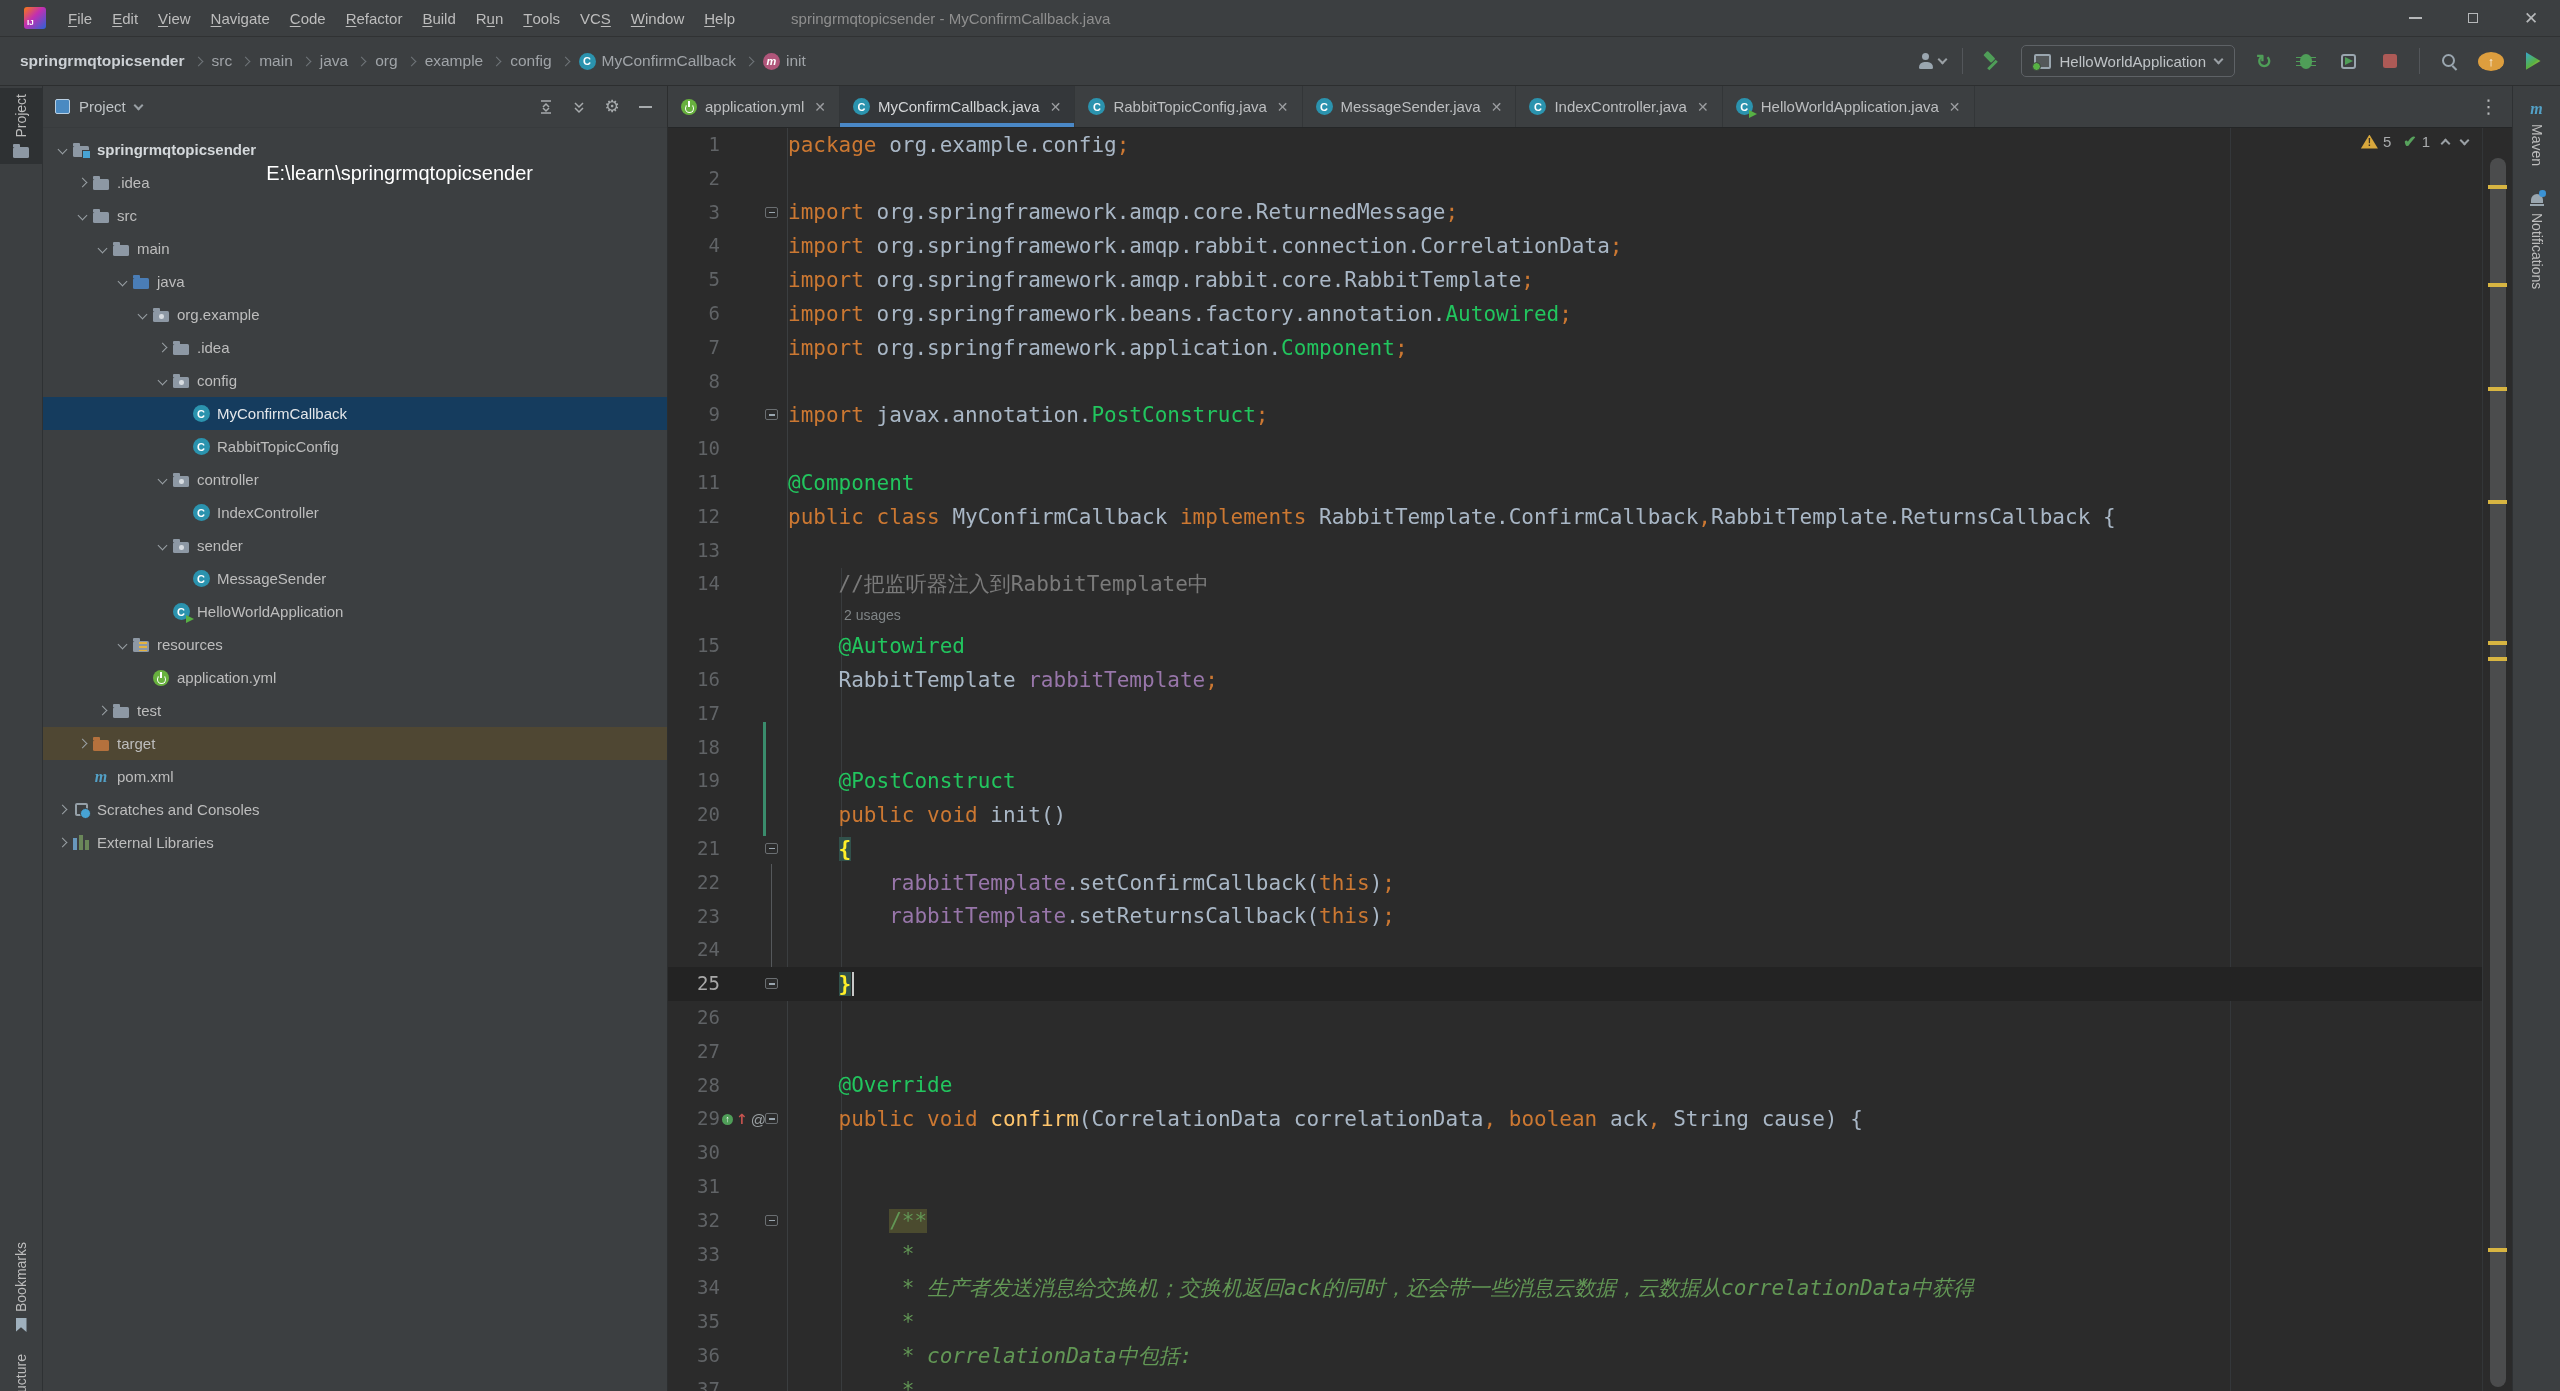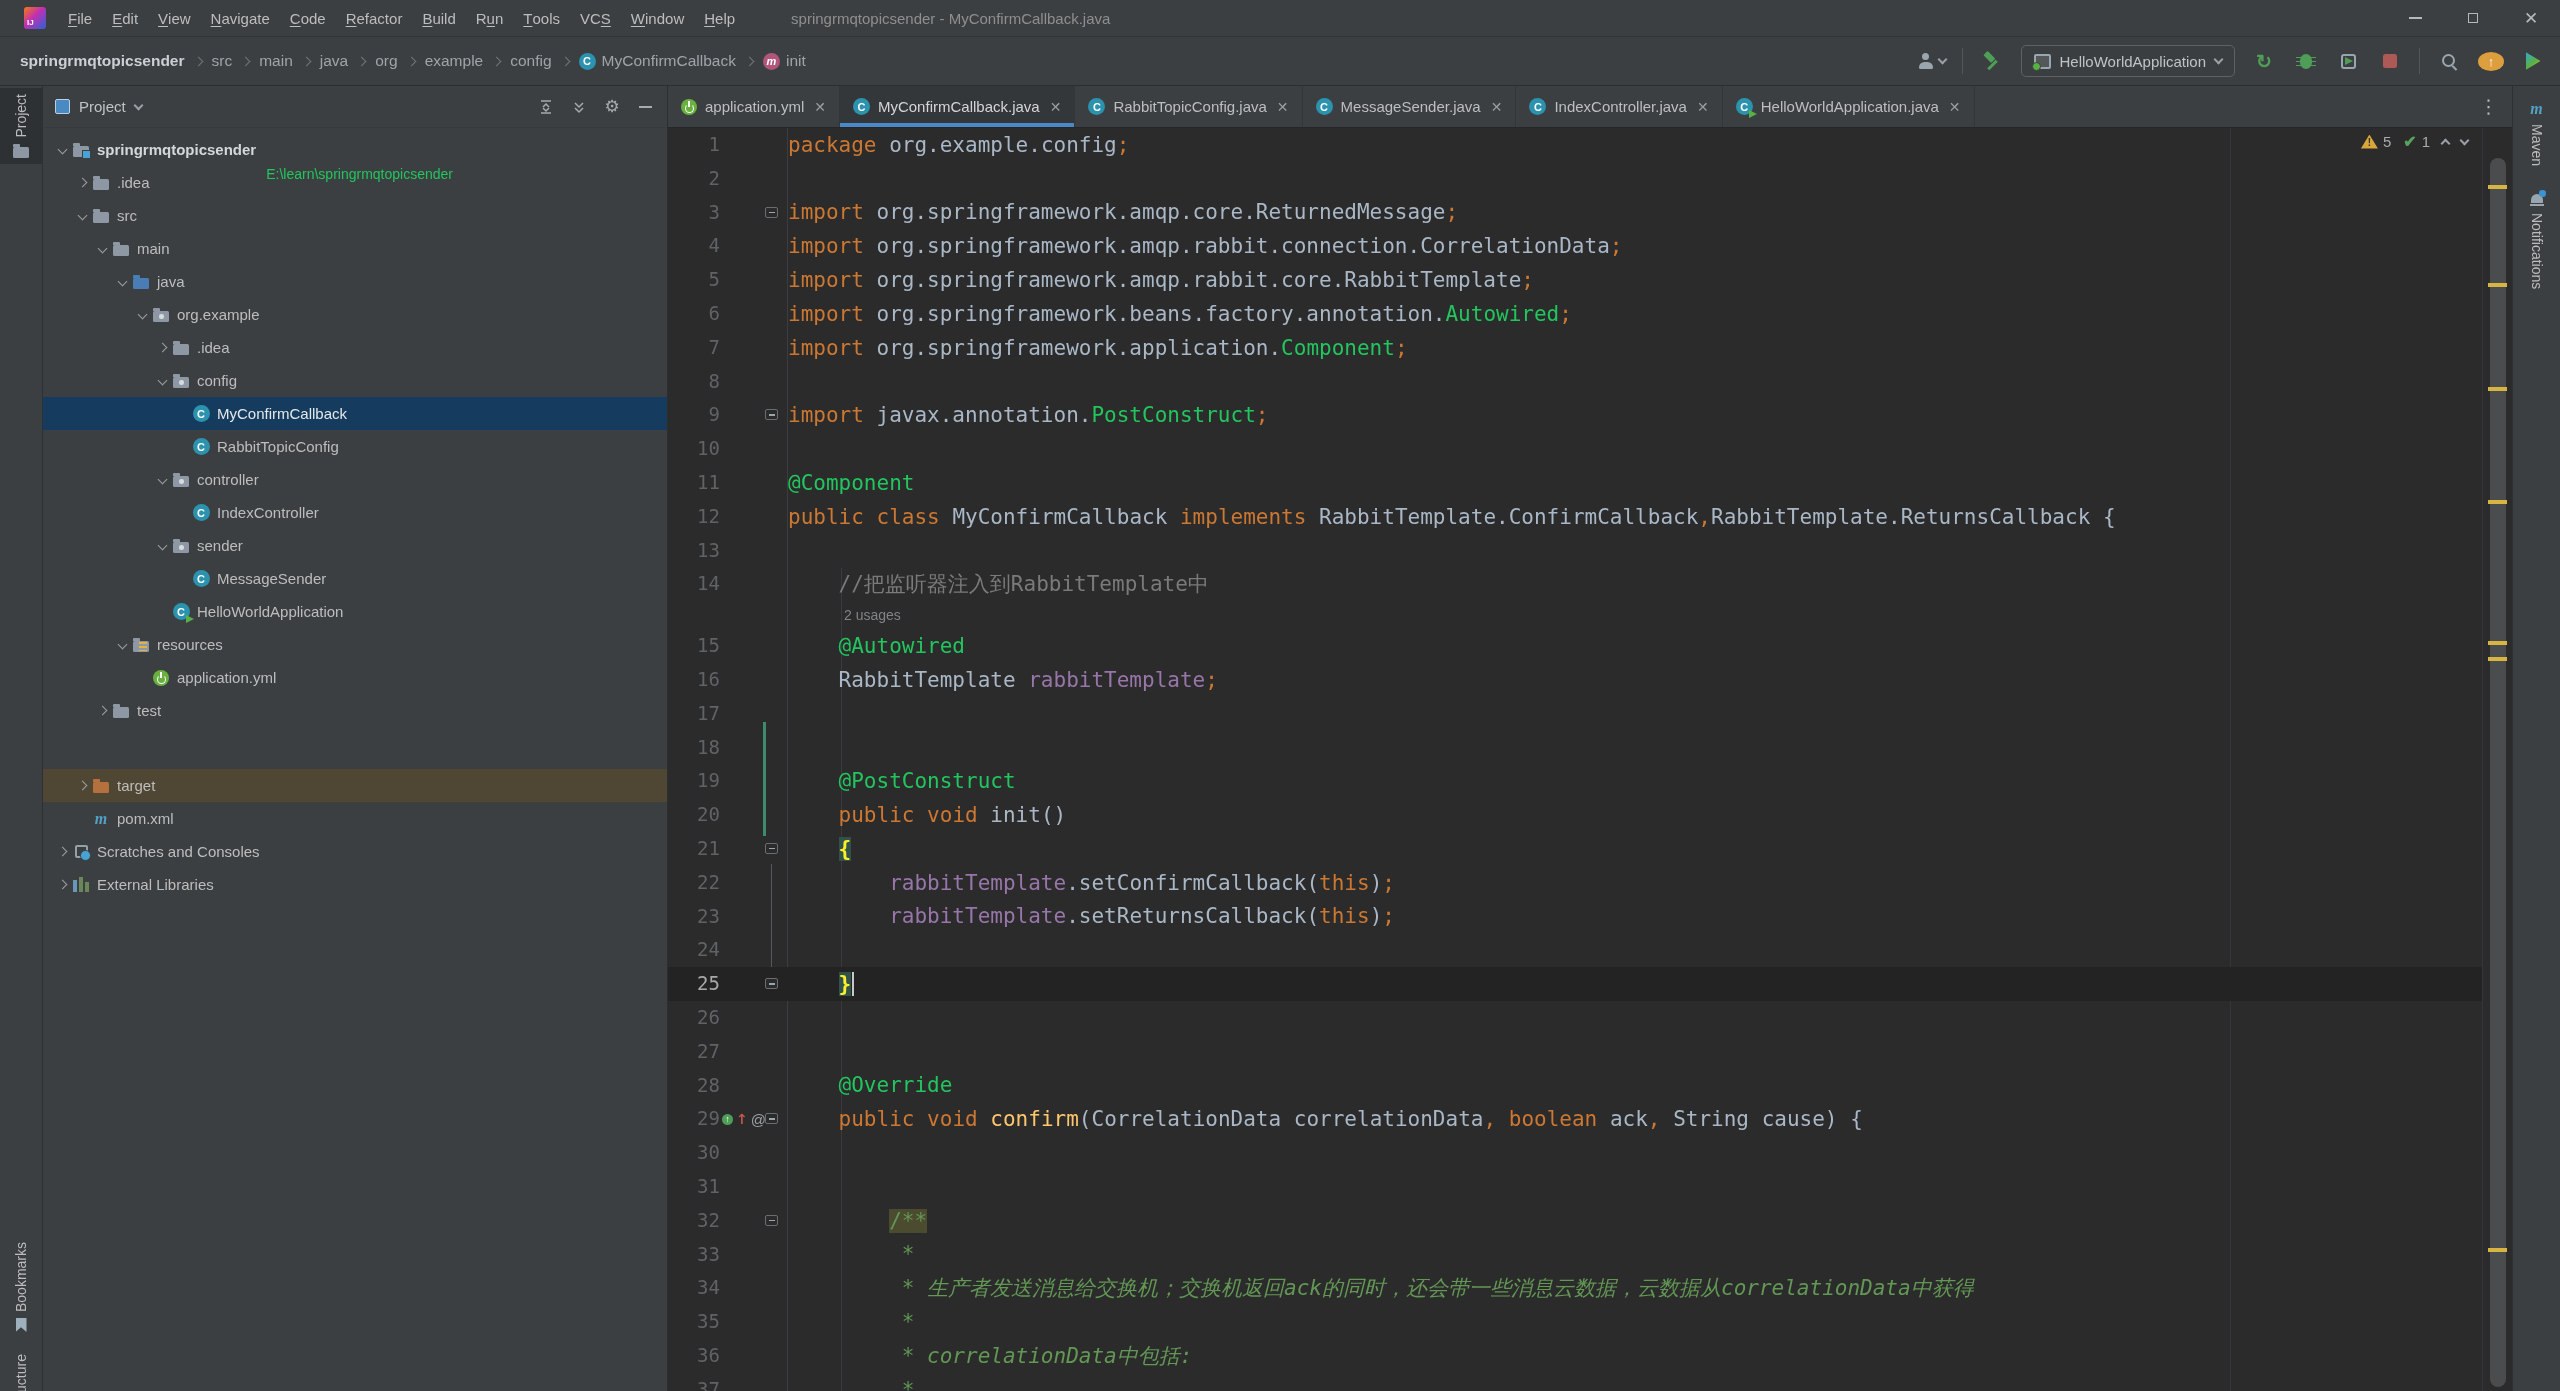--- a/index.html
+++ b/index.html
@@ -58,21 +58,21 @@
   .pbox{width:15px;height:15px;background:#4a8ac2;border:1.5px solid #b9cfe2;border-radius:2px;}
   .panel-header .spacer{flex:1;}
   .hicon{display:flex;align-items:center;justify-content:center;width:24px;height:24px;color:#a7abad;font-size:17px;}
   .tree{position:relative;padding-top:5px;font-size:15px;color:#bdbdbd;flex:1;}
   .trow{height:33px;display:flex;align-items:center;white-space:nowrap;}
   .trow .tchev-box{width:18px;display:flex;justify-content:center;flex:none;}
   .tchev{width:7px;height:7px;border-right:1.6px solid #9aa0a5;border-bottom:1.6px solid #9aa0a5;}
   .trow .ticon{width:20px;display:flex;justify-content:center;align-items:center;margin-right:6px;flex:none;}
   .trow.selected{background:#153c5e;color:#e4e7ea;}
   .trow.band-olive{background:#4f4733;}
-  .trow .tpath{color:#22c55e;font-size:14px;margin-left:10px;margin-top:48px;}
+  .trow .tpath{color:#ffffff;font-size:20px;margin-left:10px;margin-top:48px;}
   .trow.bold .tlabel{font-weight:bold;color:#d4d8db;}
 
   
   .folder{position:relative;width:16px;height:11px;border-radius:1.5px;margin-top:3px;background:#8d98a4;}
   .folder::before{content:"";position:absolute;top:-3px;left:0;width:7px;height:3px;border-radius:1px 1px 0 0;background:inherit;}
   .folder.java{background:#4a7db6;}
   .folder.target{background:#b4713d;}
   .folder.pkg::after{content:"";position:absolute;left:6px;top:3.5px;width:4.5px;height:4.5px;border-radius:50%;background:#d6dbe0;}
   .folder.res::after{content:"";position:absolute;right:2px;top:1.5px;width:8px;height:9px;
     background:repeating-linear-gradient(#e3b341 0 2px,transparent 2px 4px);}
@@ -465,21 +465,21 @@
         </div>
         <div class="trow" style="padding-left: 50px;">
           <span class="tchev-box">
             <span class="tchev right" style="transform: rotate(-45deg);"></span>
           </span>
           <span class="ticon">
             <span class="folder"></span>
           </span>
           <span class="tlabel">test</span>
         </div>
-        <div class="trow band-olive" style="padding-left: 30px; margin-top: 42px;">
+        <div class="trow band-olive" style="padding-left: 30px;">
           <span class="tchev-box">
             <span class="tchev right" style="transform: rotate(-45deg);"></span>
           </span>
           <span class="ticon">
             <span class="folder target"></span>
           </span>
           <span class="tlabel">target</span>
         </div>
         <div class="trow" style="padding-left: 30px;">
           <span class="tchev-box"></span>

